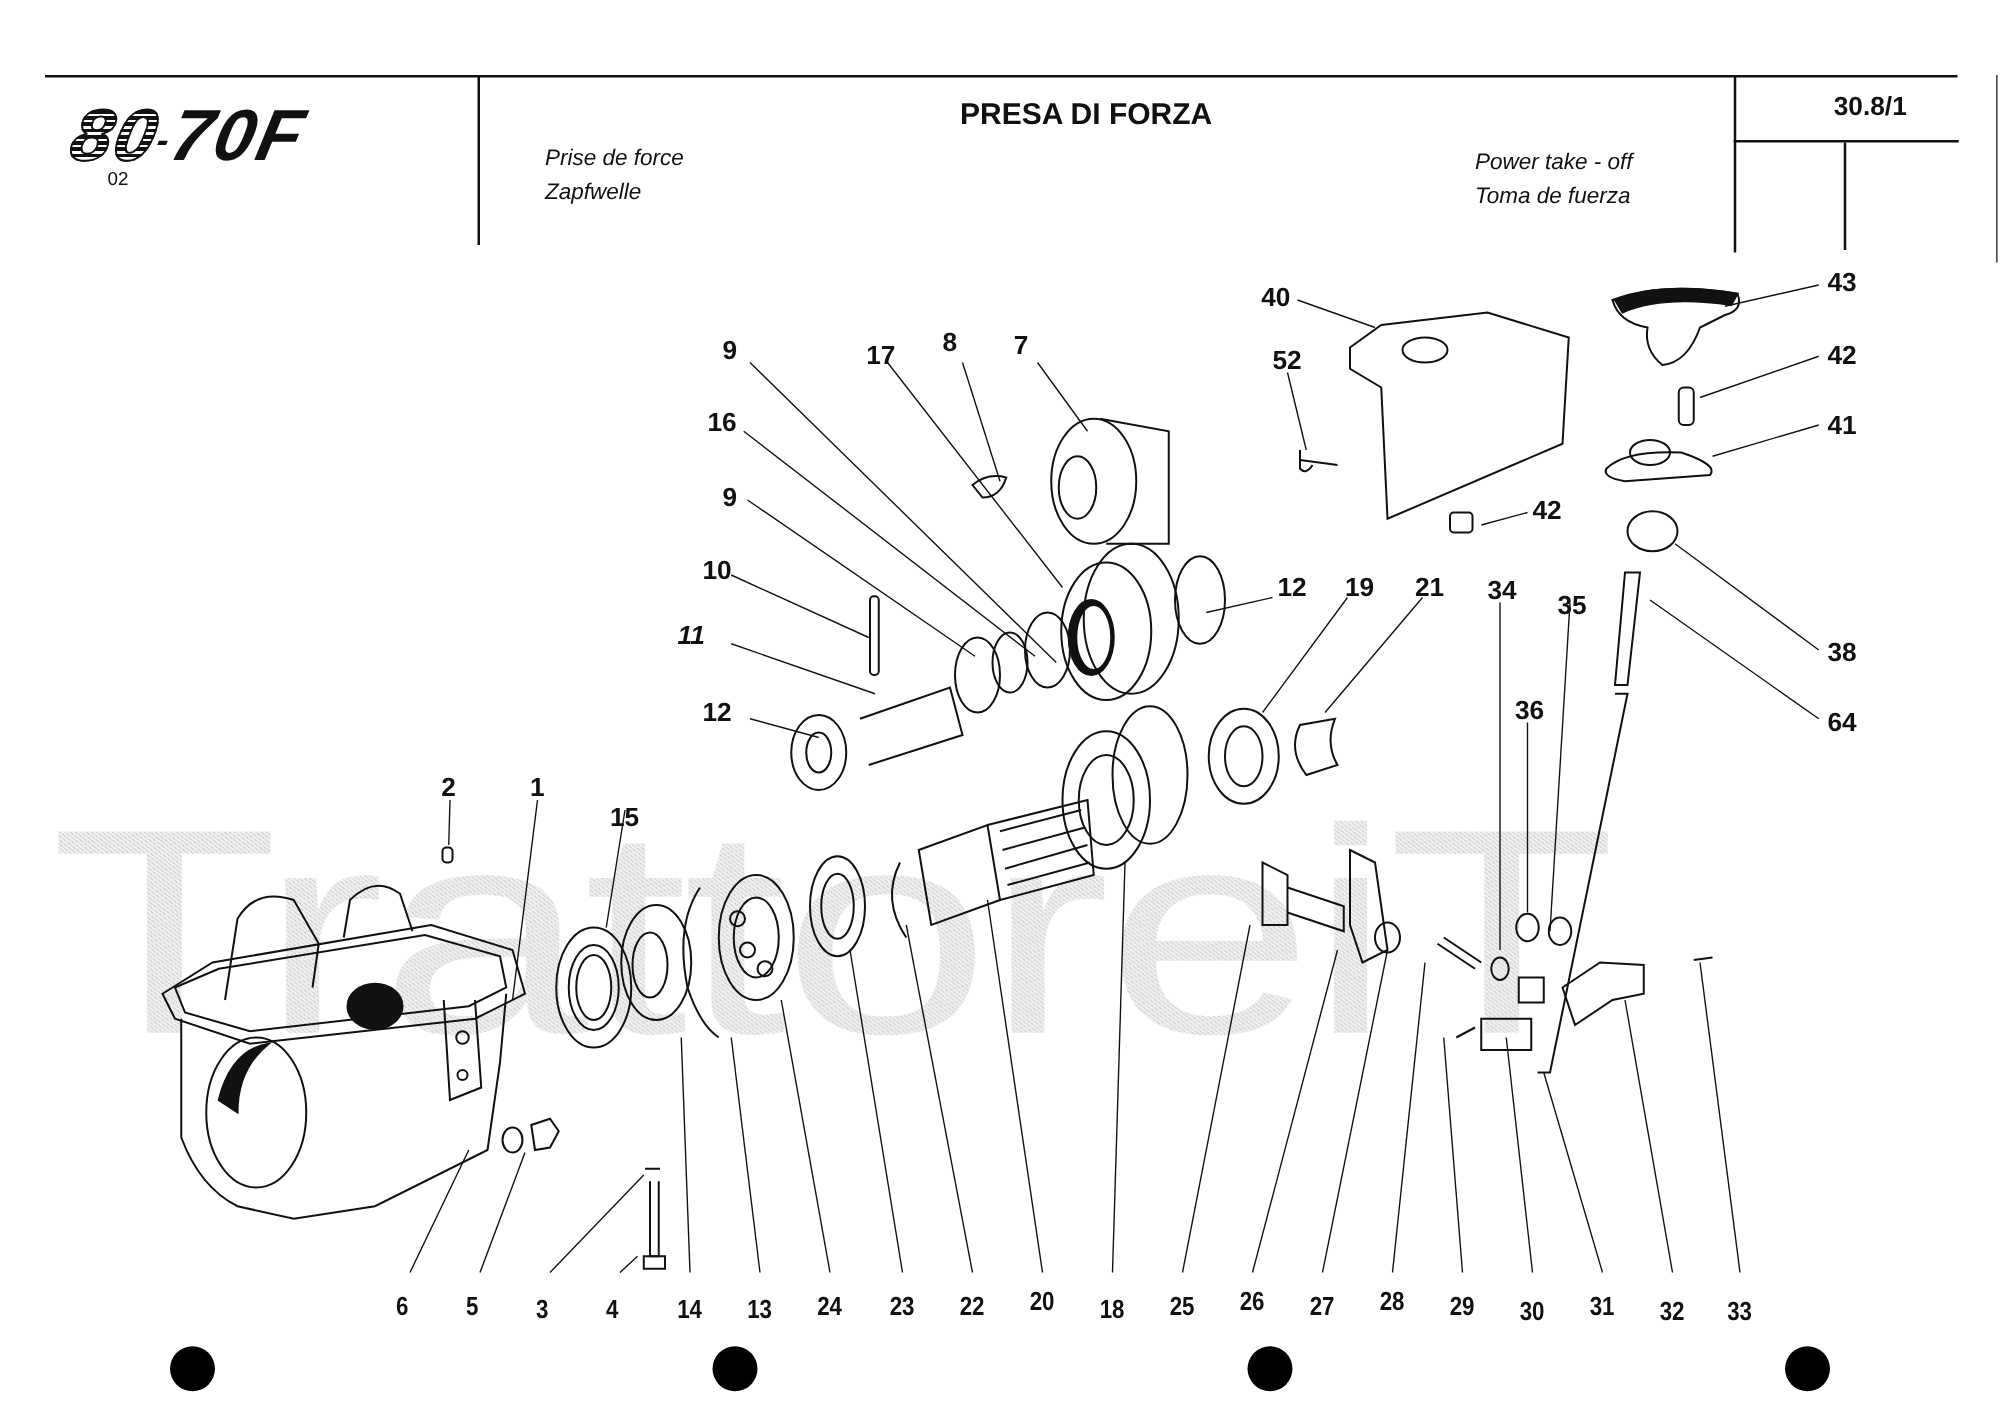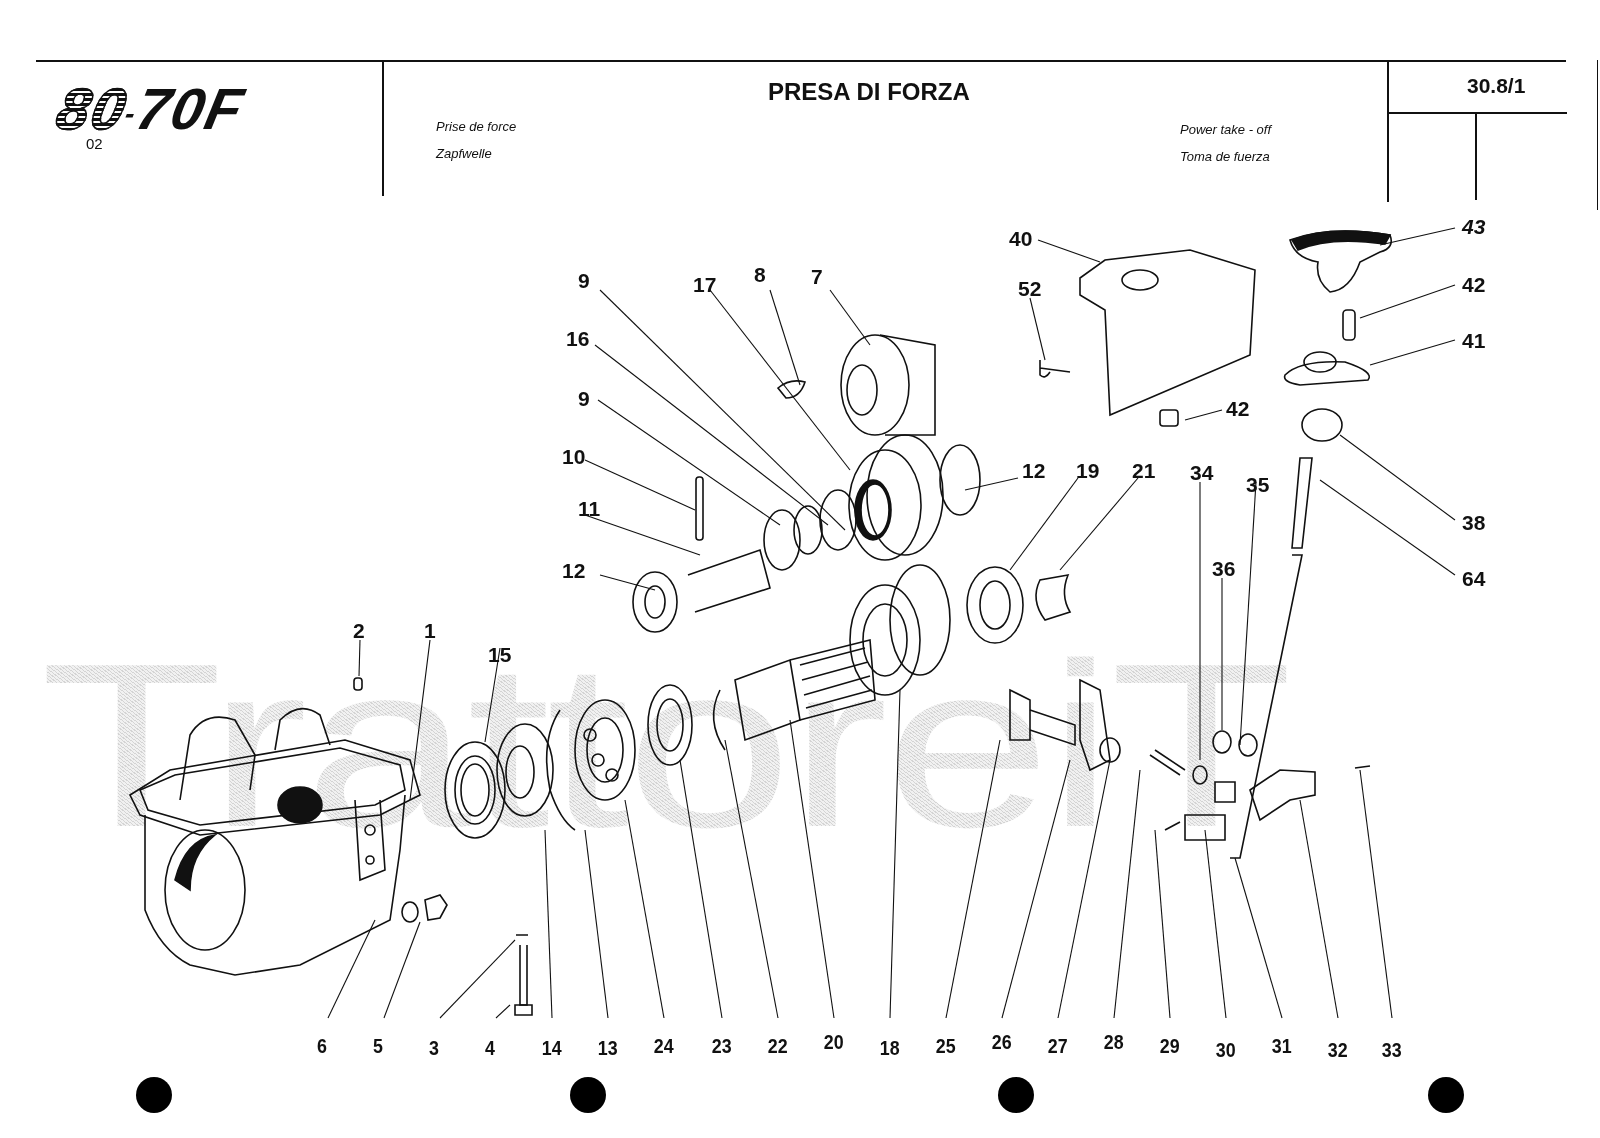--- a/index.html
+++ b/index.html
@@ -3,21 +3,21 @@
 <meta charset="utf-8">
 <style>
   html,body{margin:0;padding:0;background:#fff;}
   body{width:1600px;height:1138px;position:relative;overflow:hidden;font-family:"Liberation Sans",sans-serif;color:#111;}
   .abs{position:absolute;}
   .hline{position:absolute;background:#111;}
   .vline{position:absolute;background:#111;}
   .brand{left:58px;top:80px;font-family:"Liberation Sans",sans-serif;font-weight:bold;font-style:italic;font-size:58px;letter-spacing:2px;transform:skewX(-12deg);line-height:1;}
   .brand .striped{background:repeating-linear-gradient(0deg,#111 0 3px,#fff 3px 5px);-webkit-background-clip:text;background-clip:text;color:transparent;-webkit-text-stroke:1.5px #111;}
   .code{left:86px;top:135px;font-size:15px;}
-  .subt{font-style:italic;font-size:13px;line-height:27px;}
+  .subt{font-style:italic;font-size:18px;line-height:27px;}
   .title{left:768px;top:78px;font-weight:bold;font-size:24px;}
   .pageno{left:1467px;top:74px;font-weight:bold;font-size:21px;}
   .watermark{left:40px;top:628px;font-family:"Liberation Sans",sans-serif;font-size:300px;line-height:1;color:transparent;background:repeating-linear-gradient(45deg,#d4d4d4 0 1px,#f1f1f1 1px 3px);-webkit-background-clip:text;background-clip:text;letter-spacing:-4px;white-space:nowrap;transform:scaleY(0.78);transform-origin:top left;}
   .callout{position:absolute;font-weight:bold;font-size:21px;line-height:1;}
   .bottom-num{transform:scaleX(0.85);}
   .hole{position:absolute;width:36px;height:36px;border-radius:50%;background:#000;top:1077px;}
   svg#drawing{position:absolute;left:0;top:0;}
   svg#drawing *{fill:none;stroke:#111;stroke-width:1.6;}
   svg#drawing .leader{stroke-width:1.1;}
   svg#drawing .solid{fill:#111;}
@@ -196,34 +196,34 @@
 </svg>
 
 <div>
   <span class="callout" style="left:578px;top:270px;">9</span>
   <span class="callout" style="left:693px;top:264px;margin-top:10px;">17</span>
   <span class="callout" style="left:754px;top:264px;">8</span>
   <span class="callout" style="left:811px;top:266px;">7</span>
   <span class="callout" style="left:566px;top:328px;text-align:right;">16</span>
   <span class="callout" style="left:578px;top:388px;">9</span>
   <span class="callout" style="left:562px;top:446px;">10</span>
-  <span class="callout" style="left:578px;top:498px;">11</span>
+  <span class="callout" style="left:542px;top:498px;font-style:italic;">11</span>
   <span class="callout" style="left:562px;top:560px;">12</span>
 
   <span class="callout" style="left:1022px;top:460px;">12</span>
   <span class="callout" style="left:1076px;top:460px;">19</span>
   <span class="callout" style="left:1132px;top:460px;">21</span>
   <span class="callout" style="left:1190px;top:462px;">34</span>
   <span class="callout" style="left:1246px;top:462px;margin-top:12px;">35</span>
   <span class="callout" style="left:1212px;top:558px;">36</span>
 
   <span class="callout" style="left:1009px;top:228px;">40</span>
   <span class="callout" style="left:1018px;top:278px;">52</span>
   <span class="callout" style="left:1226px;top:398px;">42</span>
-  <span class="callout" style="left:1462px;top:216px;font-style:italic;">43</span>
+  <span class="callout" style="left:1462px;top:216px;">43</span>
   <span class="callout" style="left:1462px;top:274px;">42</span>
   <span class="callout" style="left:1462px;top:330px;">41</span>
   <span class="callout" style="left:1462px;top:512px;">38</span>
   <span class="callout" style="left:1462px;top:568px;">64</span>
 
   <span class="callout" style="left:353px;top:620px;">2</span>
   <span class="callout" style="left:424px;top:620px;">1</span>
   <span class="callout" style="left:488px;top:644px;">15</span>
 
   <div id="bottom-row">

